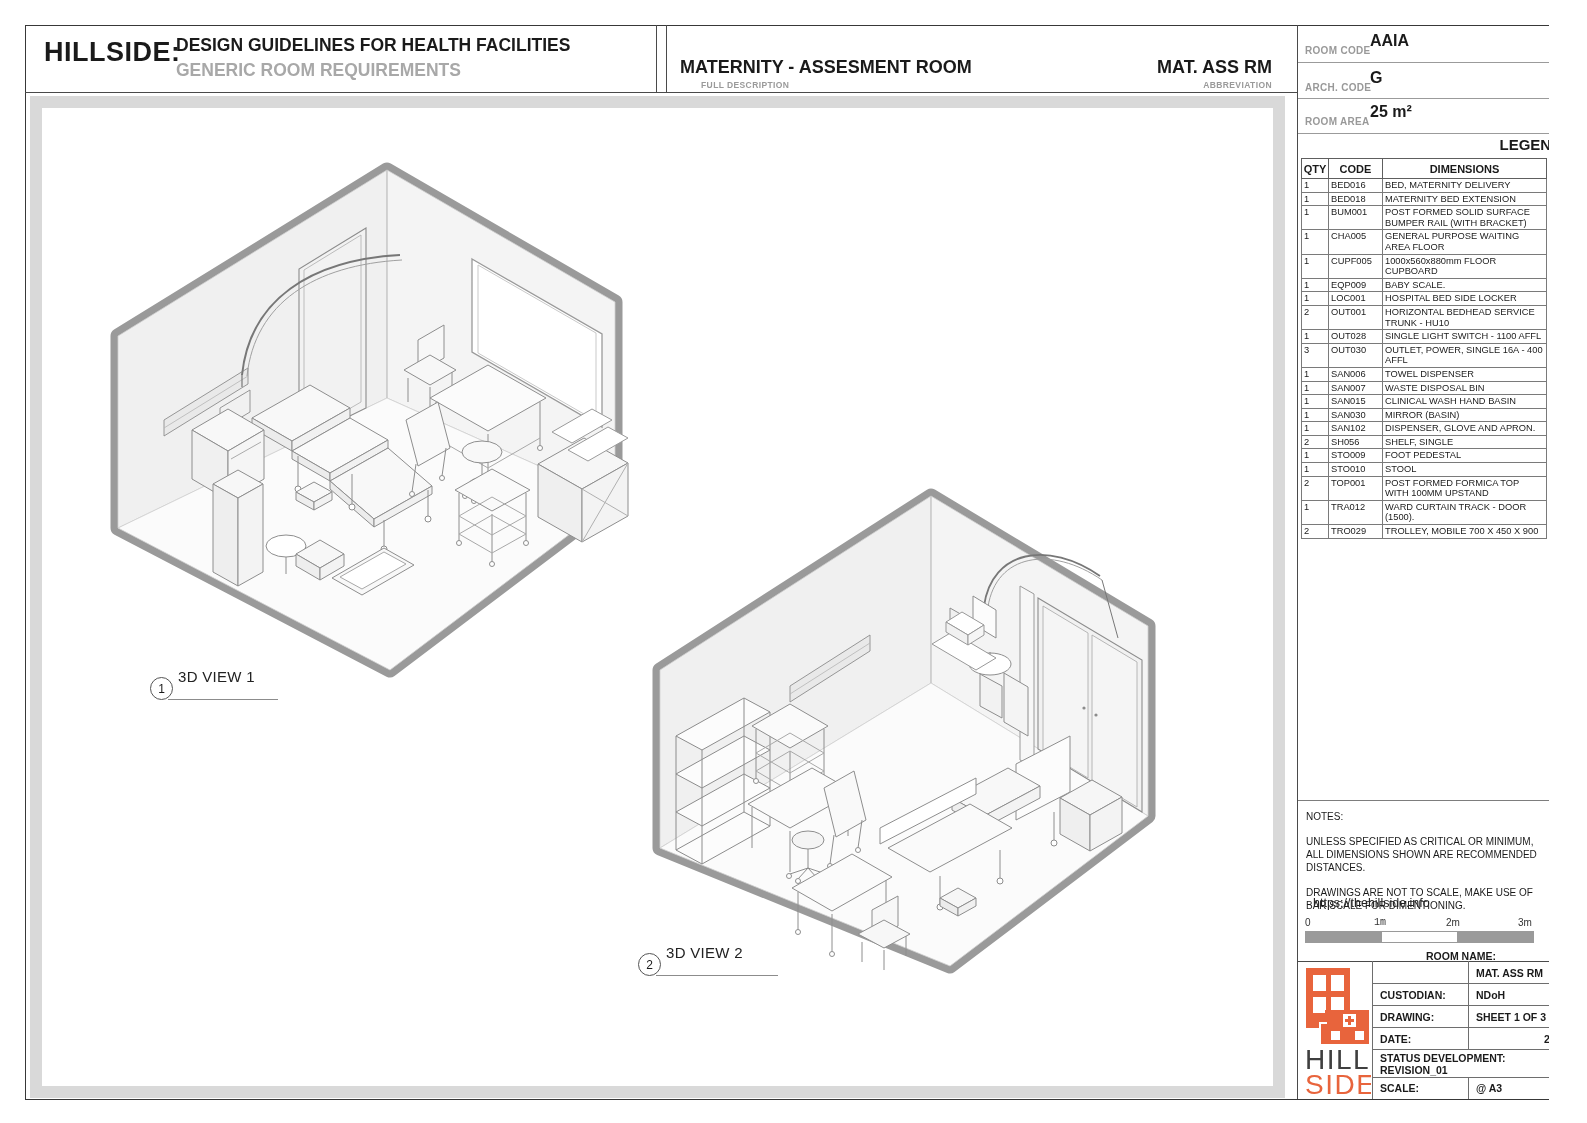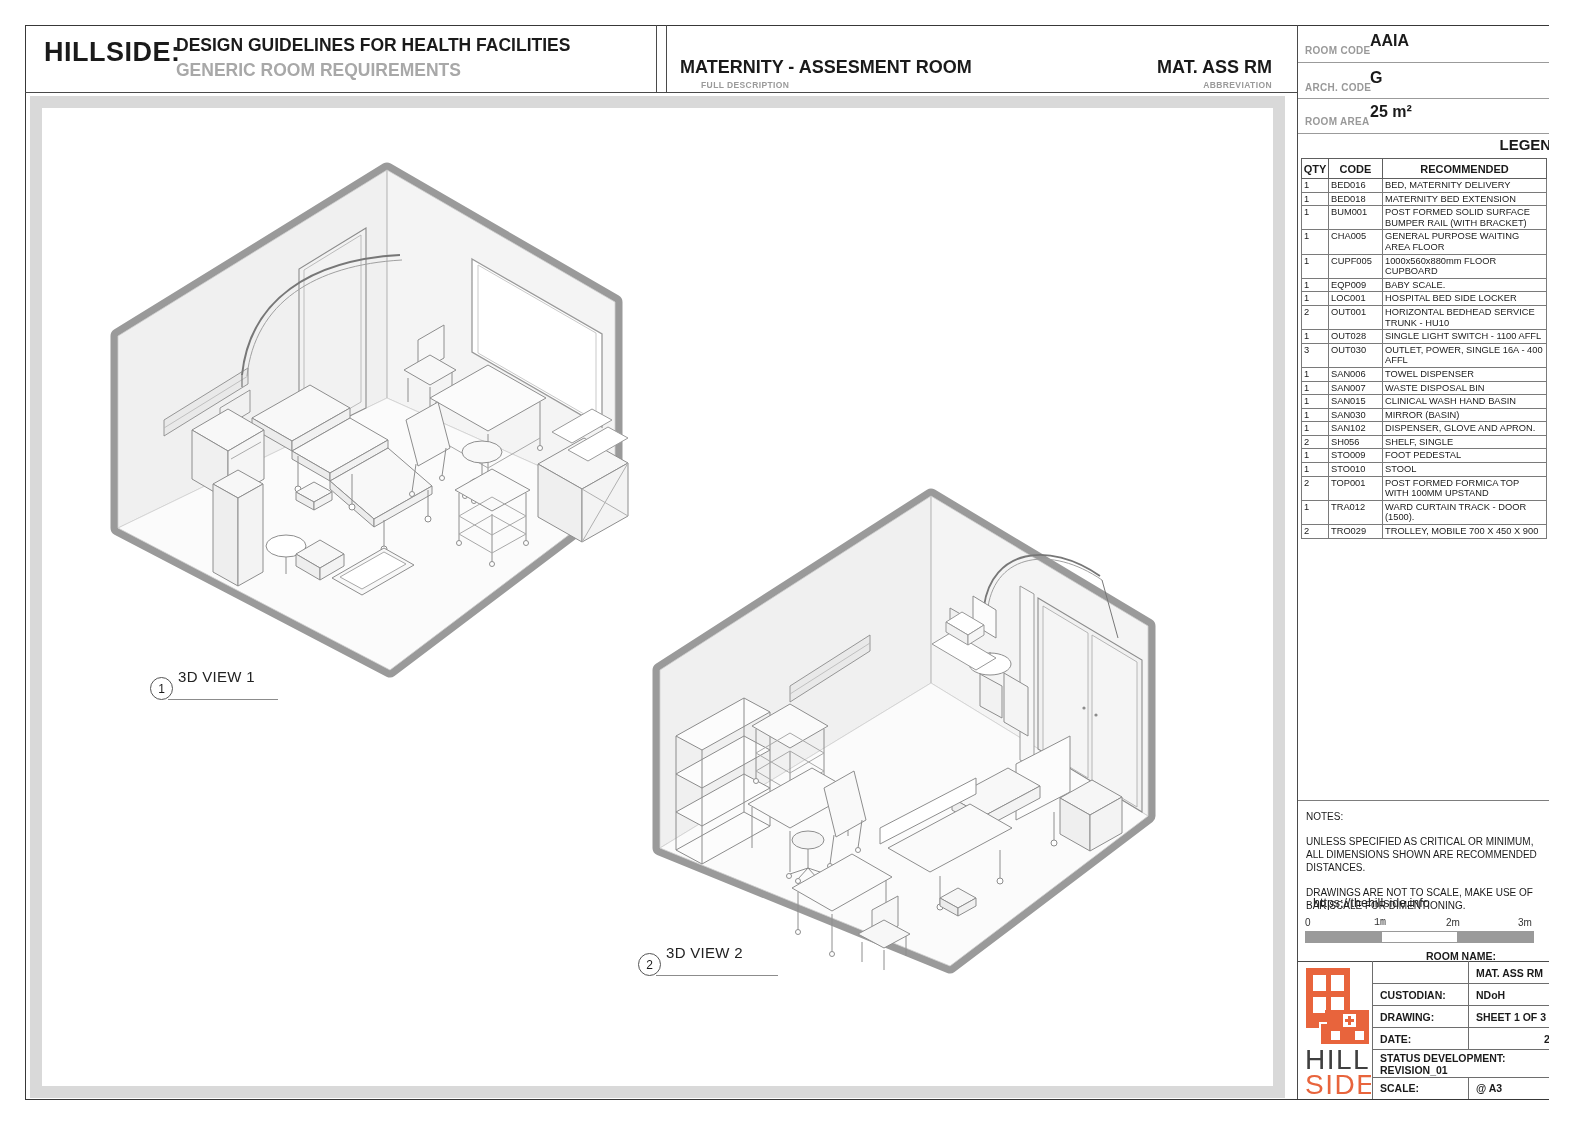--- a/index.html
+++ b/index.html
@@ -348,21 +348,21 @@
   <table class="legend abs" style="left:1301px;top:158px;">
     <colgroup>
         <col style="width:27px">
         <col style="width:54px">
         <col style="width:164px">
       </colgroup>
     <thead>
       <tr>
         <th>QTY</th>
         <th>CODE</th>
-        <th>RECOMMENDED</th>
+        <th>DIMENSIONS</th>
       </tr>
     </thead>
     <tbody>
     <tr>
       <td>1</td>
       <td>BED016</td>
       <td>BED, MATERNITY DELIVERY</td>
     </tr>
 
     <tr>

